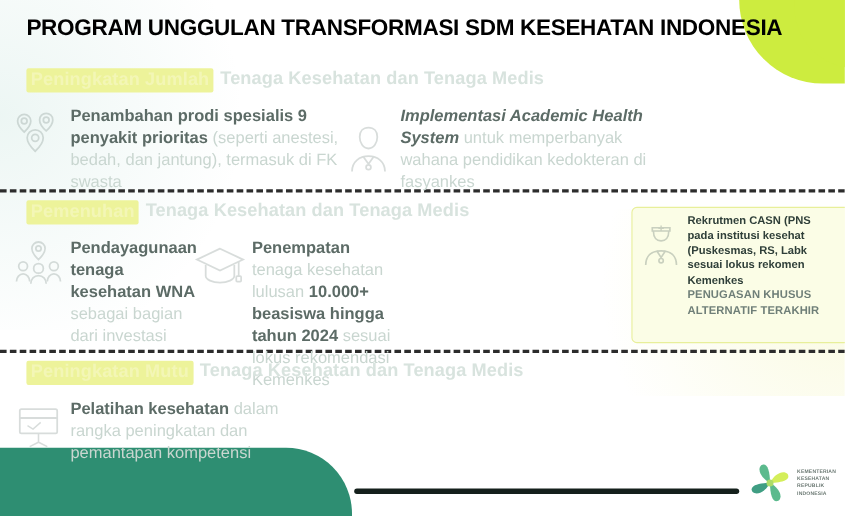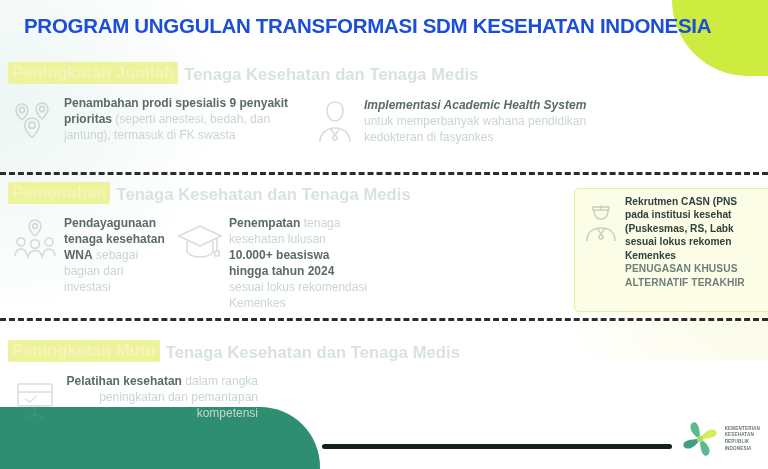--- a/index.html
+++ b/index.html
@@ -74,35 +74,35 @@
   }
 
   
   .title {
     position: absolute;
     left: 24px;
     top: 14px;
     font-size: 20.5px;
     font-weight: bold;
     letter-spacing: -0.3px;
-    color: #1d4ed8;
+    color: #000000;
     z-index: 5;
     white-space: nowrap;
   }
 
   
   .section { position: absolute; left: 0; width: 768px; z-index: 4; }
   #section-1 { top: 62px; }
   #section-2 { top: 182px; }
-  #section-3 { top: 340px; }
+  #section-3 { top: 328px; }
 
   .section-head {
     display: flex;
-    align-items: flex-end;
-    padding-left: 8px;
+    align-items: flex-start;
+    padding-left: 24px;
     white-space: nowrap;
   }
   .head-hl {
     font-size: 16.5px;
     font-weight: bold;
     color: #f3f6b6;
     background: #edf39a;
     padding: 1px 4px 2px 4px;
     border-radius: 2px;
     letter-spacing: 0.1px;
@@ -132,40 +132,40 @@
   .item .icon {
     flex: 0 0 auto;
     width: 54px;
     height: 54px;
     opacity: 0.30;
     margin-right: 2px;
     margin-top: 2px;
   }
   .item .icon svg { width: 100%; height: 100%; display: block; }
   .item .txt {
-    font-size: 12px;
+    font-size: 15px;
     line-height: 1.33;
     color: #c9d6d0;
     padding-top: 4px;
   }
   .item .txt b { color: #5c6b66; font-weight: bold; }
   .item .txt i { color: #5c6b66; font-weight: bold; font-style: italic; }
 
   
   #s1-item-0 { width: 300px; }
   #s1-item-1 { width: 300px; align-items: center; }
 
   
   #s2-item-0 { width: 210px; }
   #s2-item-1 { width: 165px; }
   #s2-item-2 { width: 195px; }
 
   
   #s3-item-0 { width: 252px; }
-  #s3-item-1 { width: 250px; text-align: right; }
+  #s3-item-1 { width: 250px; }
   #s3-item-2 { width: 250px; }
 
   
   .callout {
     position: absolute;
     left: 574px;
     top: 188px;
     width: 210px;
     height: 124px;
     background: #fbfde6;

